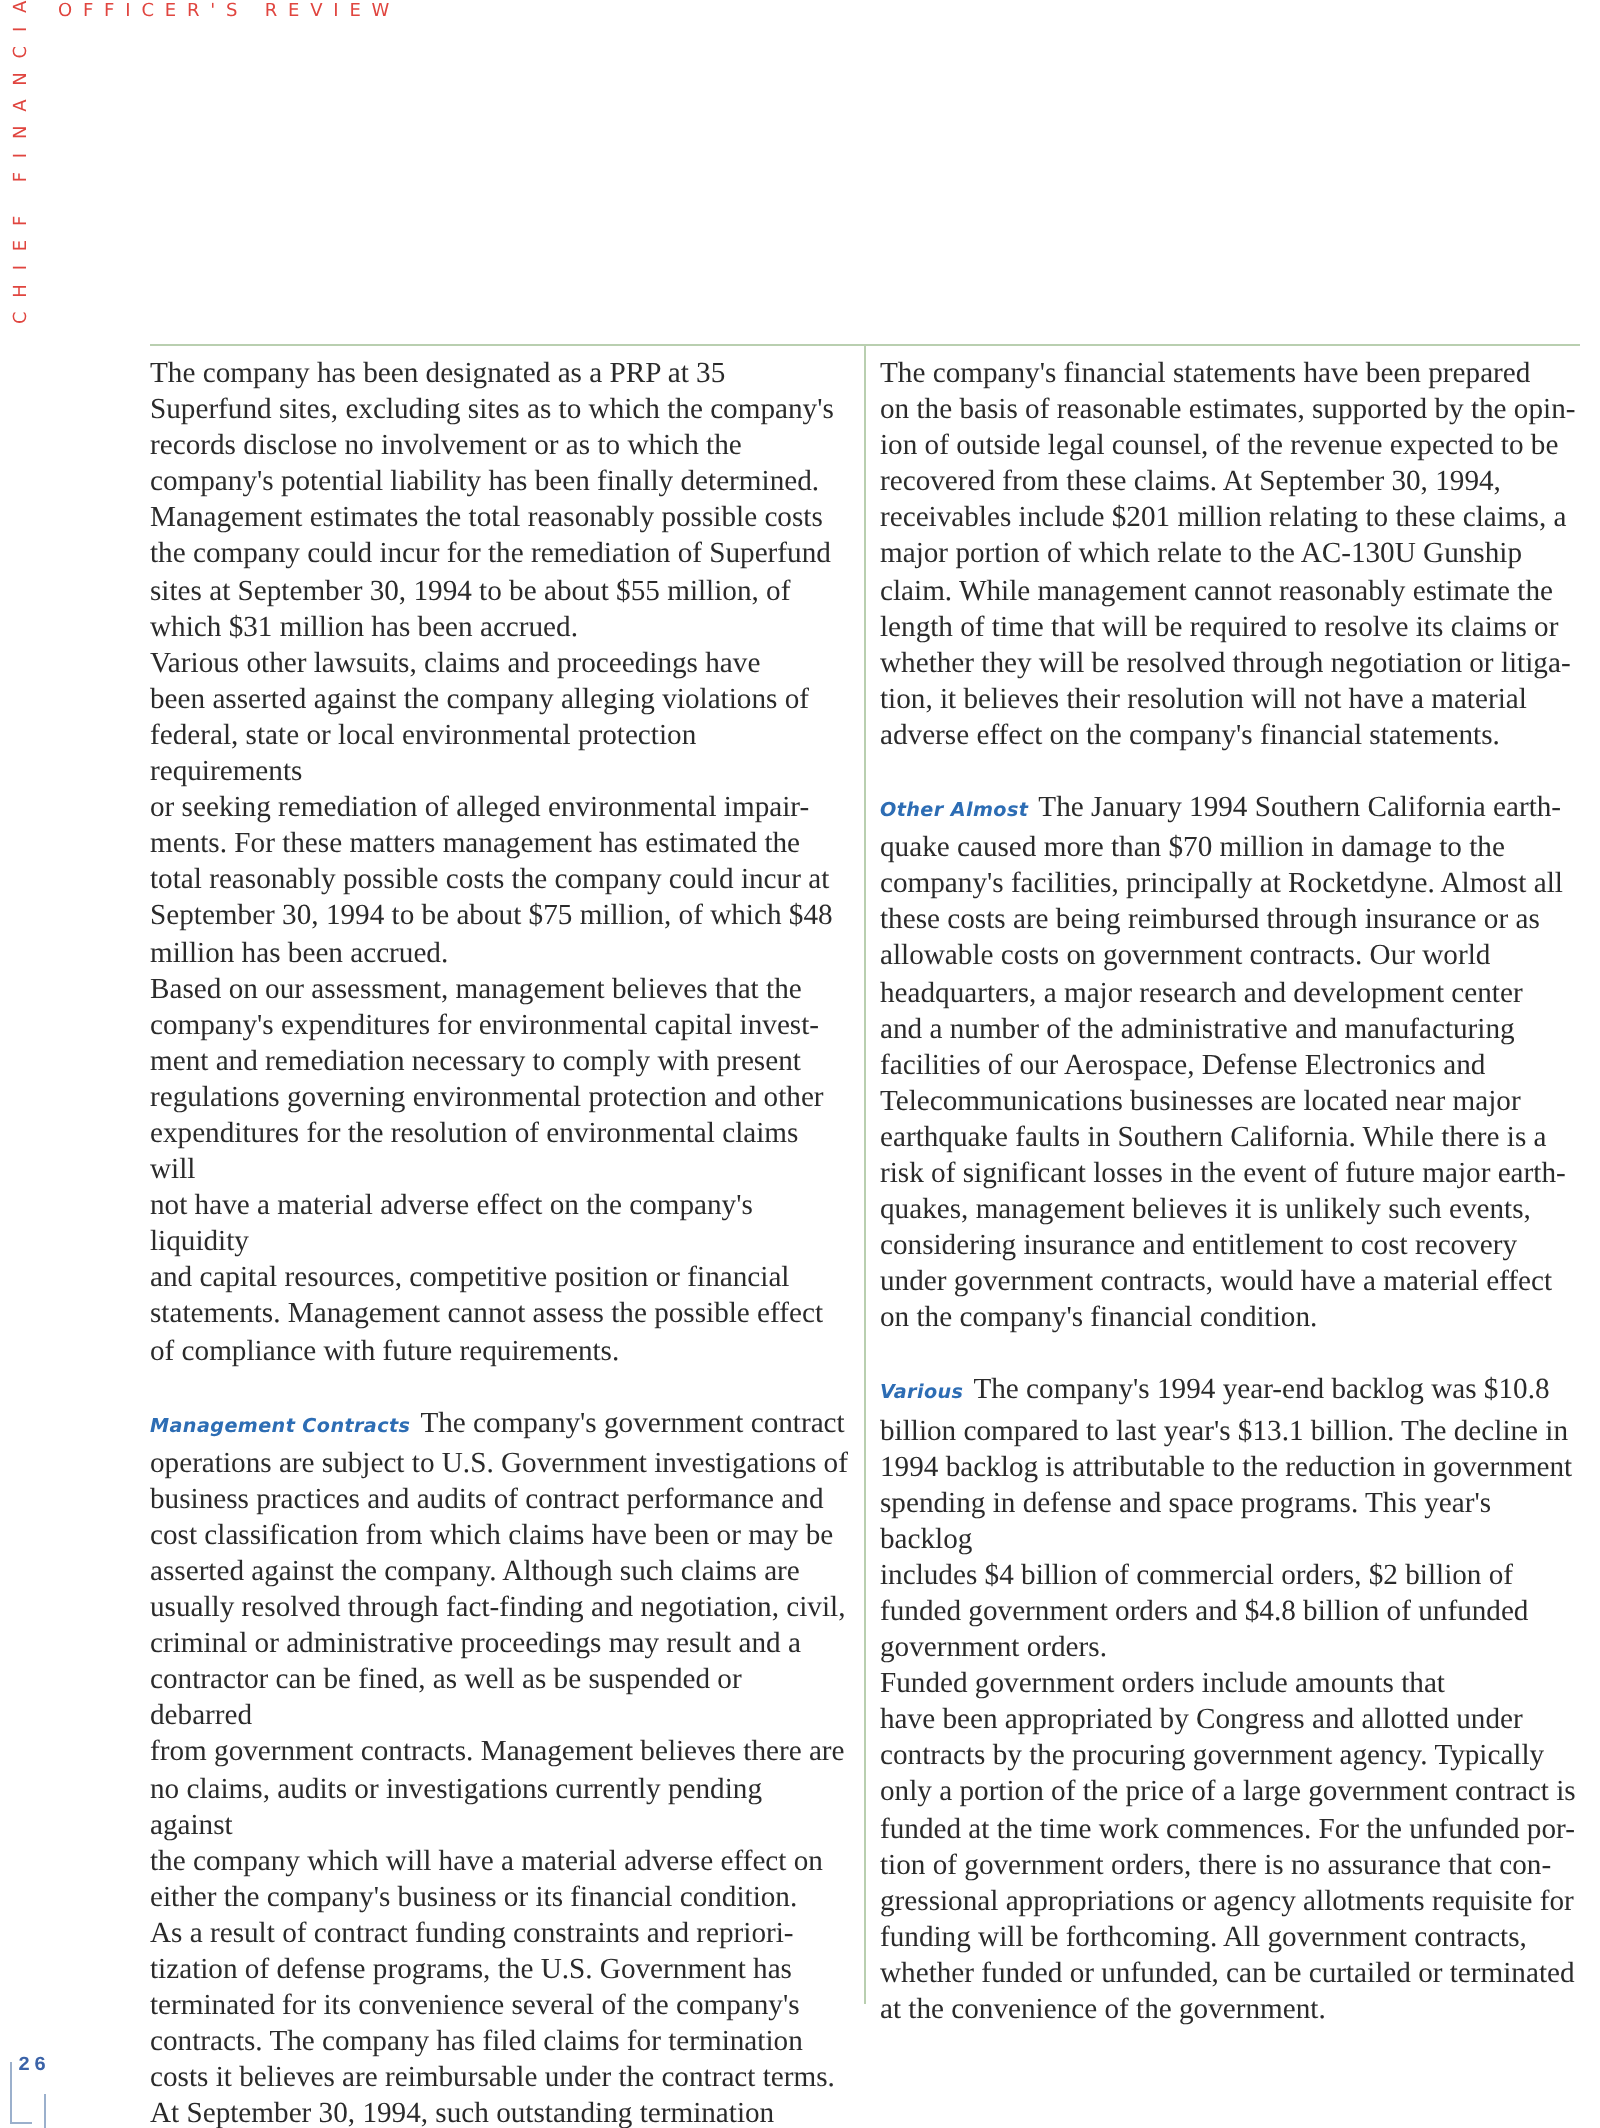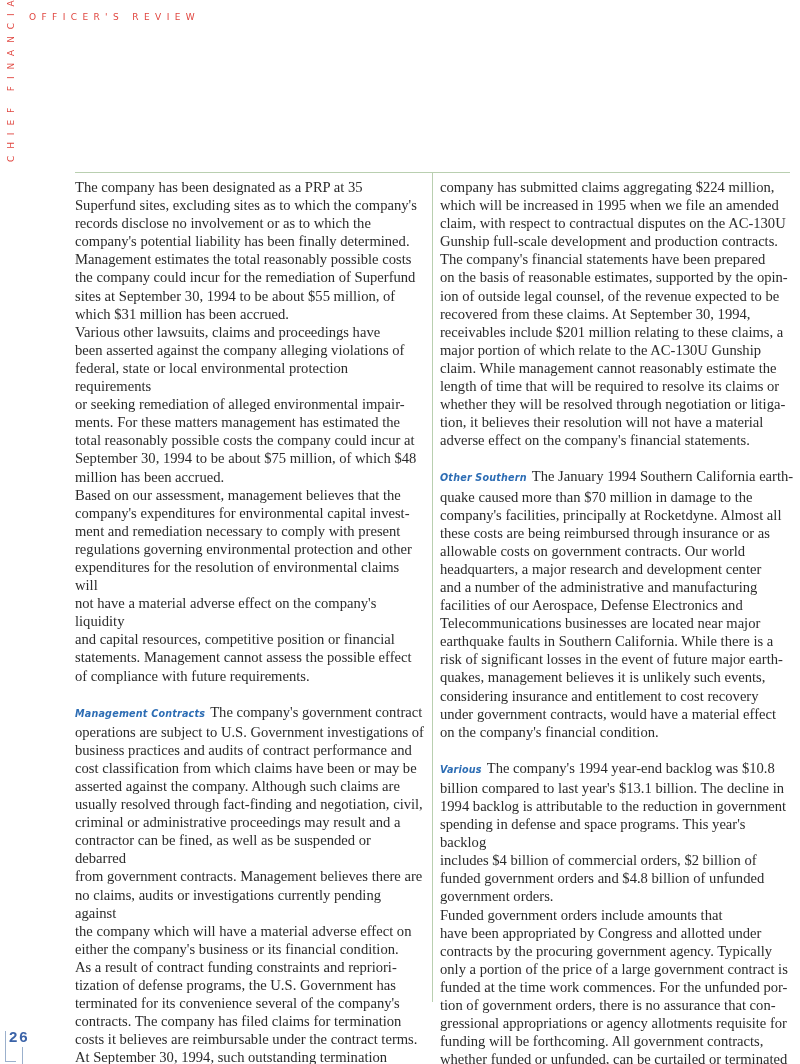--- a/index.html
+++ b/index.html
@@ -12,21 +12,21 @@
       position: absolute; left: 4px; top: 10px; width: 14px; height: 152px;
     }
     .side-label span {
       position: absolute; left: 0; top: 0;
       transform-origin: 0 0; transform: translate(14px, 152px) rotate(-90deg) translateY(-14px);
       white-space: nowrap;
       font-family: "DejaVu Sans", sans-serif; font-size: 9px; letter-spacing: 6.9px;
       color: #e0453f; line-height: 14px;
     }
     .page-header {
-      position: absolute; left: 29px; top: 12px;
+      position: absolute; left: 29px; top: 1px;
       font-family: "DejaVu Sans", sans-serif; font-size: 9px; letter-spacing: 5.4px;
       color: #e0453f; white-space: nowrap;
     }
     .top-rule {
       position: absolute; left: 75px; top: 172px; width: 715px; height: 1px;
       background: #b9cfb0;
     }
     .col-divider {
       position: absolute; left: 432px; top: 172px; width: 1px; height: 830px;
       background: #b9cfb0;
@@ -45,21 +45,21 @@
     }
     .page-num-box {
       position: absolute; left: 5px; top: 1031px; width: 10px; height: 30px;
       border-left: 1px solid #9bb0cc; border-bottom: 1px solid #9bb0cc;
     }
     .page-num-stem {
       position: absolute; left: 22px; top: 1047px; width: 1px; height: 17px; background: #9bb0cc;
     }
     .page-num {
       position: absolute; left: 9px; top: 1028px;
-      font-family: Liberation Sans, sans-serif; font-weight: bold; font-size: 15px;
+      font-family: Liberation Mono, monospace; font-weight: bold; font-size: 10px;
       letter-spacing: 2px; color: #3b63a8;
     }
   </style>
 </head>
 <body>
 
 <div class="side-label">
   <span>CHIEF FINANCIAL</span>
 </div>
 <div class="page-header">OFFICER'S REVIEW</div>
@@ -110,37 +110,33 @@
 tization of defense programs, the U.S. Government has
 terminated for its convenience several of the company's
 contracts. The company has filed claims for termination
 costs it believes are reimbursable under the contract terms.
 At September 30, 1994, such outstanding termination claims
 aggregated approximately $150 million, net of $53 million
 collected through progress payments. In addition, the</p>
 </div>
 
 <div class="column col-right">
-  <p class="para">company has submitted claims aggregating $224 million,
-which will be increased in 1995 when we file an amended
-claim, with respect to contractual disputes on the AC-130U
-Gunship full-scale development and production contracts.</p>
   <p class="para">        The company's financial statements have been prepared
 on the basis of reasonable estimates, supported by the opin-
 ion of outside legal counsel, of the revenue expected to be
 recovered from these claims. At September 30, 1994,
 receivables include $201 million relating to these claims, a
 major portion of which relate to the AC-130U Gunship
 claim. While management cannot reasonably estimate the
 length of time that will be required to resolve its claims or
 whether they will be resolved through negotiation or litiga-
 tion, it believes their resolution will not have a material
 adverse effect on the company's financial statements.</p>
   <div class="gap"></div>
-  <p class="para"><span class="run-in">Other Southern</span><span>The January 1994 Southern California earth-
+  <p class="para"><span class="run-in">Other Almost</span><span>The January 1994 Southern California earth-
 quake caused more than $70 million in damage to the
 company's facilities, principally at Rocketdyne. Almost all
 these costs are being reimbursed through insurance or as
 allowable costs on government contracts. Our world
 headquarters, a major research and development center
 and a number of the administrative and manufacturing
 facilities of our Aerospace, Defense Electronics and
 Telecommunications businesses are located near major
 earthquake faults in Southern California. While there is a
 risk of significant losses in the event of future major earth-

